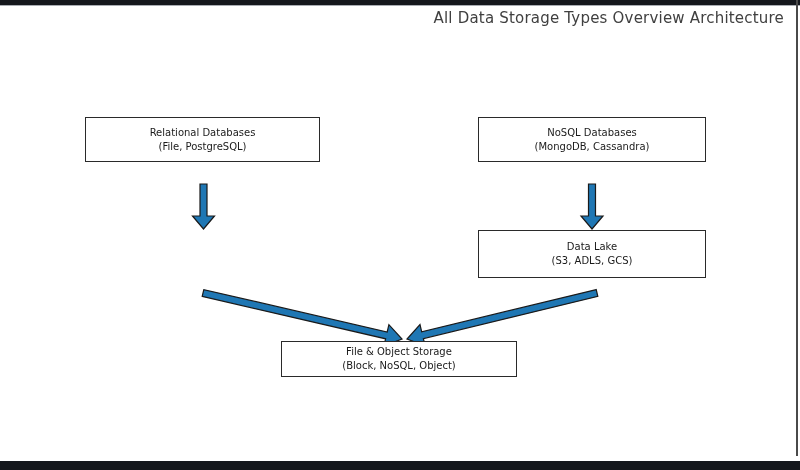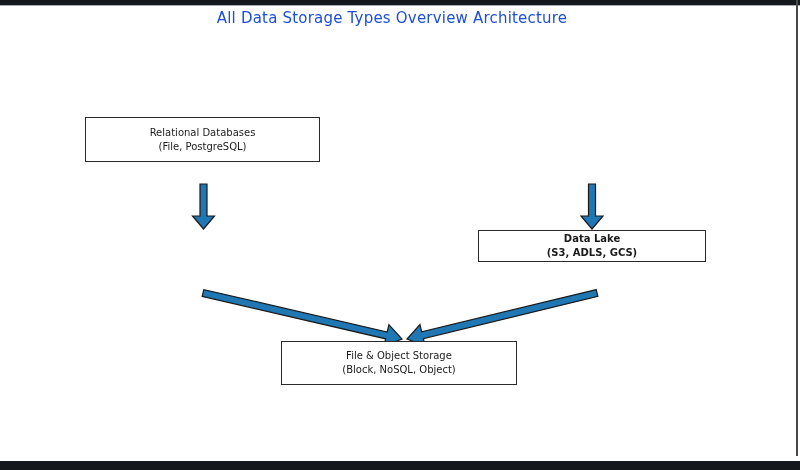--- a/index.html
+++ b/index.html
@@ -33,45 +33,45 @@
     top: 0;
     left: 796px;
     width: 2px;
     height: 456px;
     background: #4a4a4a;
   }
   .diagram-title {
     position: absolute;
     left: 0; top: 9px;
     width: 784px;
-    text-align: center;
+    text-align: right;
     font-size: 15px;
-    color: #1d4ed8;
+    color: #404040;
     letter-spacing: 0.2px;
   }
   .node {
     position: absolute;
     box-sizing: border-box;
     background: #ffffff;
     border: 1.2px solid #2a2a2a;
     display: flex;
     flex-direction: column;
     align-items: center;
     justify-content: center;
     text-align: center;
     font-size: 10px;
     color: #1a1a1a;
     line-height: 14px;
   }
   .node span { display: block; }
   #node-relational { left: 85px;  top: 117px; width: 235px; height: 45px; }
   #node-nosql      { left: 478px; top: 117px; width: 228px; height: 45px; }
   #node-warehouse  { left: 85px;  top: 230px; width: 235px; height: 44px; }
-  #node-lake       { left: 478px; top: 230px; width: 228px; height: 32px; font-weight: bold; }
-  #node-storage    { left: 281px; top: 341px; width: 236px; height: 44px; }
+  #node-lake       { left: 478px; top: 230px; width: 228px; height: 48px; }
+  #node-storage    { left: 281px; top: 341px; width: 236px; height: 36px; }
   .arrow-layer {
     position: absolute;
     left: 0; top: 0;
     width: 800px; height: 470px;
     pointer-events: none;
   }
 </style>
 </head>
 <body>
 
@@ -86,20 +86,24 @@
     <polygon class="arrow" points="588.5,184.0 588.5,216.0 581.0,216.0 592.0,229.0 603.0,216.0 595.5,216.0 595.5,184.0" fill="#1f77b4" stroke="#1a1a1a" stroke-width="1.2" stroke-linejoin="miter"></polygon>
     <polygon class="arrow" points="202.2,296.4 385.6,338.8 383.9,346.1 402.0,339.0 388.9,324.7 387.2,332.0 203.8,289.6" fill="#1f77b4" stroke="#1a1a1a" stroke-width="1.2" stroke-linejoin="miter"></polygon>
     <polygon class="arrow" points="596.2,289.6 421.7,331.8 420.0,324.5 407.0,339.0 425.1,345.9 423.4,338.6 597.8,296.4" fill="#1f77b4" stroke="#1a1a1a" stroke-width="1.2" stroke-linejoin="miter"></polygon>
   </svg>
 
   <div class="node" id="node-relational">
     <span>Relational Databases</span>
     <span>(File, PostgreSQL)</span>
   </div>
 
+  <div class="node" id="node-nosql">
+    <span>NoSQL Databases</span>
+    <span>(MongoDB, Cassandra)</span>
+  </div>
 
 
   <div class="node" id="node-lake">
     <span>Data Lake</span>
     <span>(S3, ADLS, GCS)</span>
   </div>
 
   <div class="node" id="node-storage">
     <span>File &amp; Object Storage</span>
     <span>(Block, NoSQL, Object)</span>

